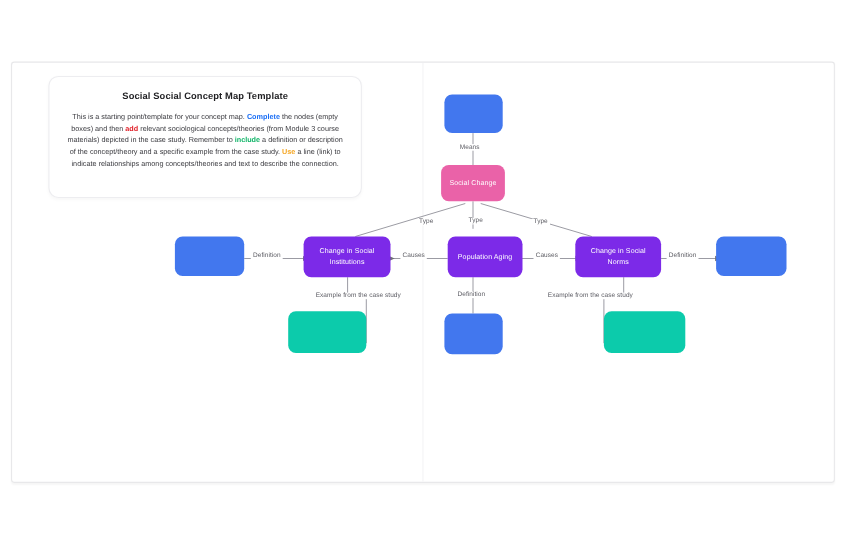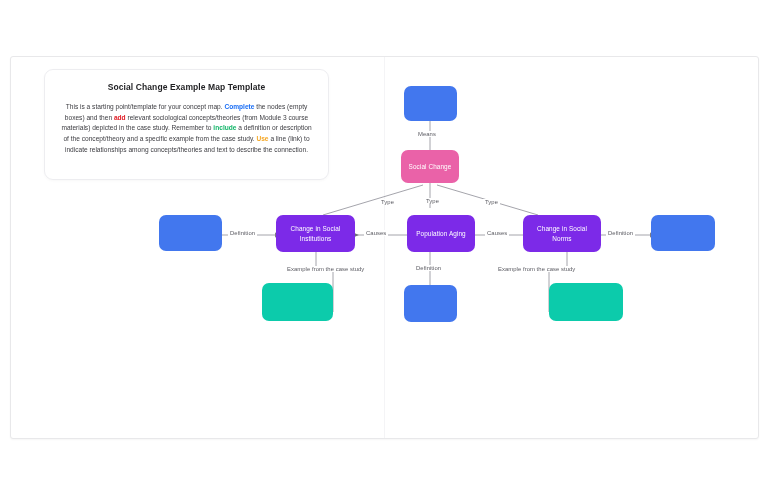--- a/index.html
+++ b/index.html
@@ -121,21 +121,21 @@
 </head>
 <body>
 
 <div id="app">
 
   <div class="canvas">
 
     <div class="guide-v"></div>
 
     <div class="info-card">
-      <div class="info-title">Social Change Example Map Template</div>
+      <div class="info-title">Social Social Concept Map Template</div>
       <div class="info-body">
         <span>This is a starting point/template for your concept map. </span><span class="hl-blue">Complete</span><span> the nodes (empty boxes) and then </span><span class="hl-red">add</span><span> relevant sociological concepts/theories (from Module 3 course materials) depicted in the case study. Remember to </span><span class="hl-green">include</span><span> a definition or description of the concept/theory and a specific example from the case study. </span><span class="hl-orange">Use</span><span> a line (link) to indicate relationships among concepts/theories and text to describe the connection.</span>
       </div>
     </div>
 
     <svg class="edges" viewBox="0 0 747 381">
       <defs>
         <marker id="arrL" markerWidth="7" markerHeight="7" refX="6" refY="3.2" orient="auto">
           <path d="M7,0.4 L7,6 L0.6,3.2 z" fill="#6f6f77"></path>
         </marker>

